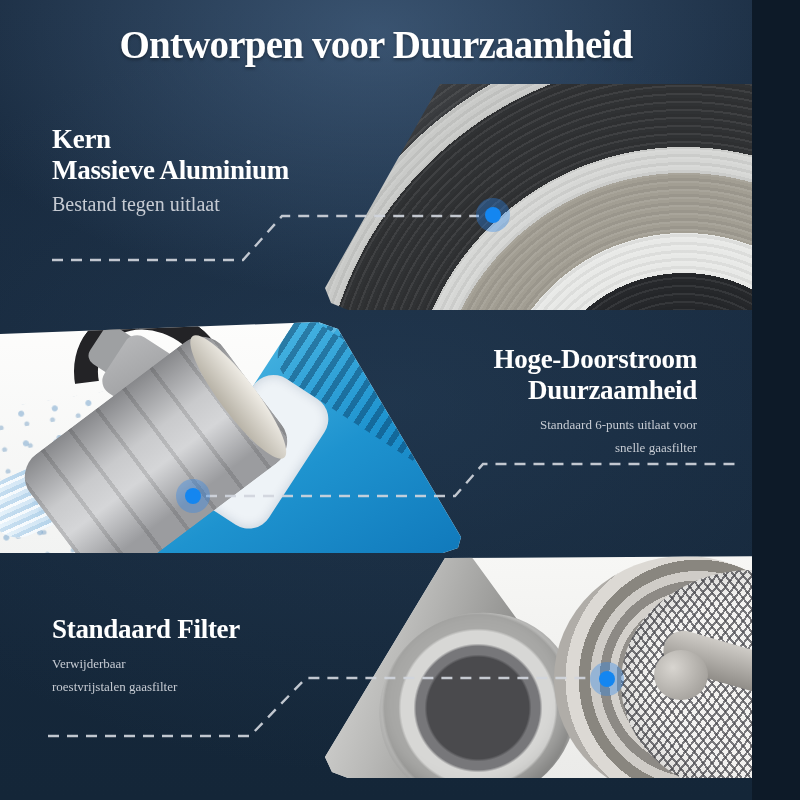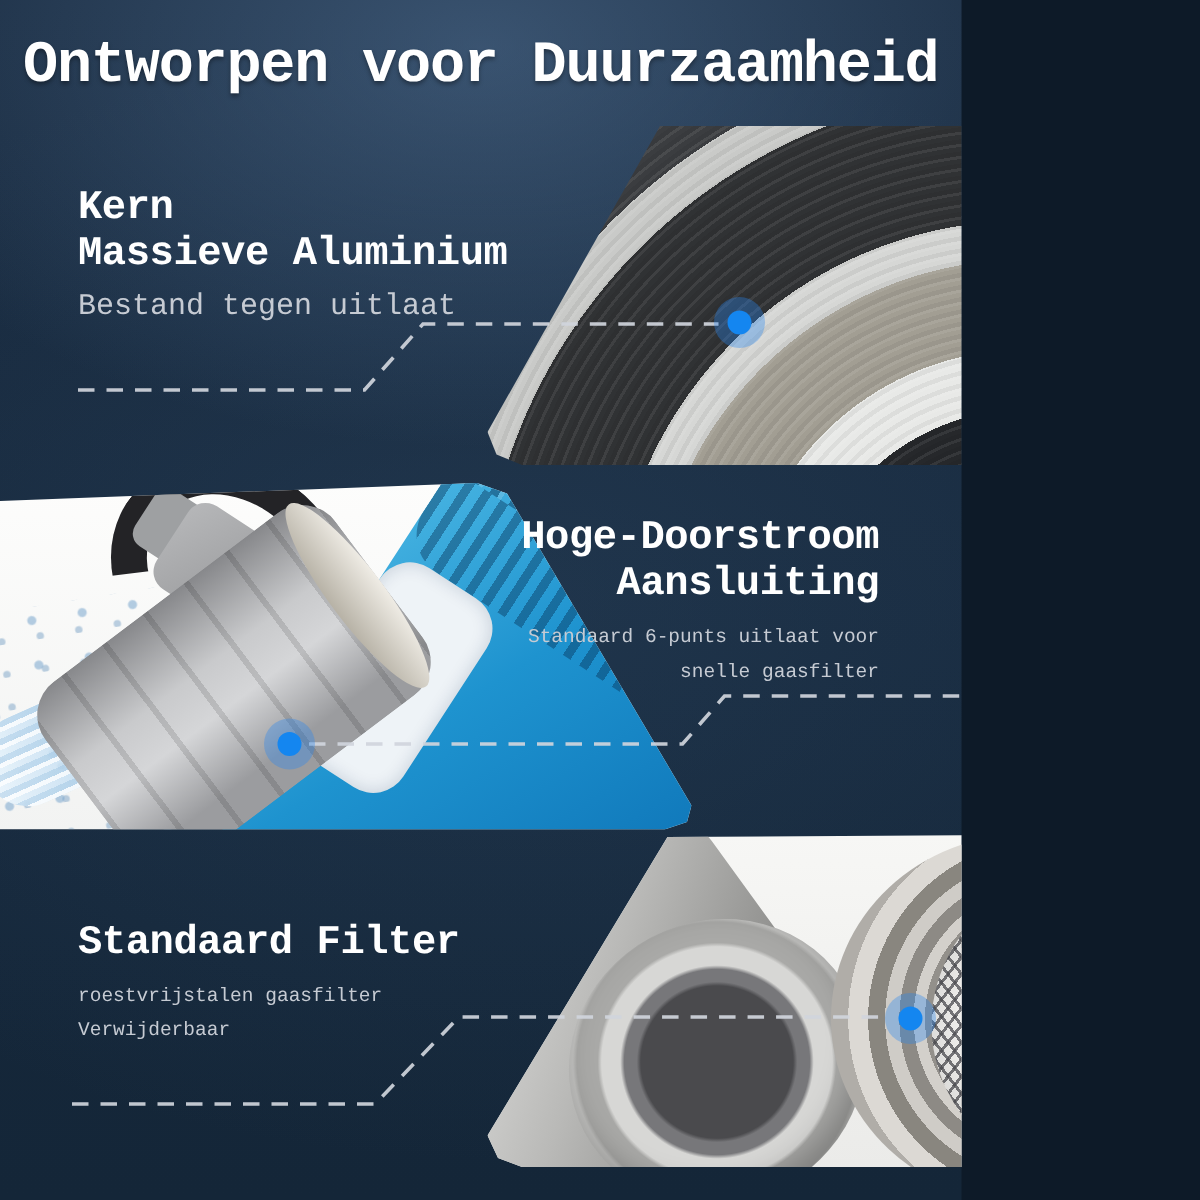--- a/index.html
+++ b/index.html
@@ -1,18 +1,18 @@
 <!DOCTYPE html>
 <html><head>
 <meta charset="utf-8">
 <style>
   html,body{margin:0;padding:0;background:#0d1a28;}
   .canvas{
-    position:relative;width:641px;height:800px;overflow:hidden;
-    font-family:Liberation Mono, monospace;
+    position:relative;width:752px;height:800px;overflow:hidden;
+    font-family:Liberation Serif, serif;
     background:
       radial-gradient(ellipse 640px 380px at 50% 4%, rgba(84,116,152,0.55), rgba(84,116,152,0) 70%),
       radial-gradient(ellipse 820px 520px at 52% 50%, rgba(54,84,114,0.30), rgba(54,84,114,0) 72%),
       linear-gradient(180deg,#1a2c41 0%,#16283c 55%,#142638 100%);
   }
   
   .title{
     position:absolute;top:22px;left:0;width:100%;text-align:center;
     color:#ffffff;font-size:39px;font-weight:bold;letter-spacing:-0.8px;
     text-shadow:0 2px 3px rgba(0,0,0,0.35);
@@ -156,28 +156,28 @@
   <div class="feature f1">
     <span class="hline">Kern</span>
     <span class="hline">Massieve Aluminium</span>
     <div class="desc">
       <span class="dline" style="font-size:20px;">Bestand tegen uitlaat</span>
     </div>
   </div>
 
   <div class="feature f2">
     <span class="hline">Hoge-Doorstroom</span>
-    <span class="hline">Aansluiting</span>
+    <span class="hline">Duurzaamheid</span>
     <div class="desc">
       <span class="dline">Standaard 6-punts uitlaat voor</span>
       <span class="dline">snelle gaasfilter</span>
     </div>
   </div>
 
   <div class="feature f3">
     <span class="hline">Standaard Filter</span>
     <div class="desc">
+      <span class="dline">Verwijderbaar</span>
       <span class="dline">roestvrijstalen gaasfilter</span>
-      <span class="dline">Verwijderbaar</span>
     </div>
   </div>
 
 </div>
 
 </body></html>

